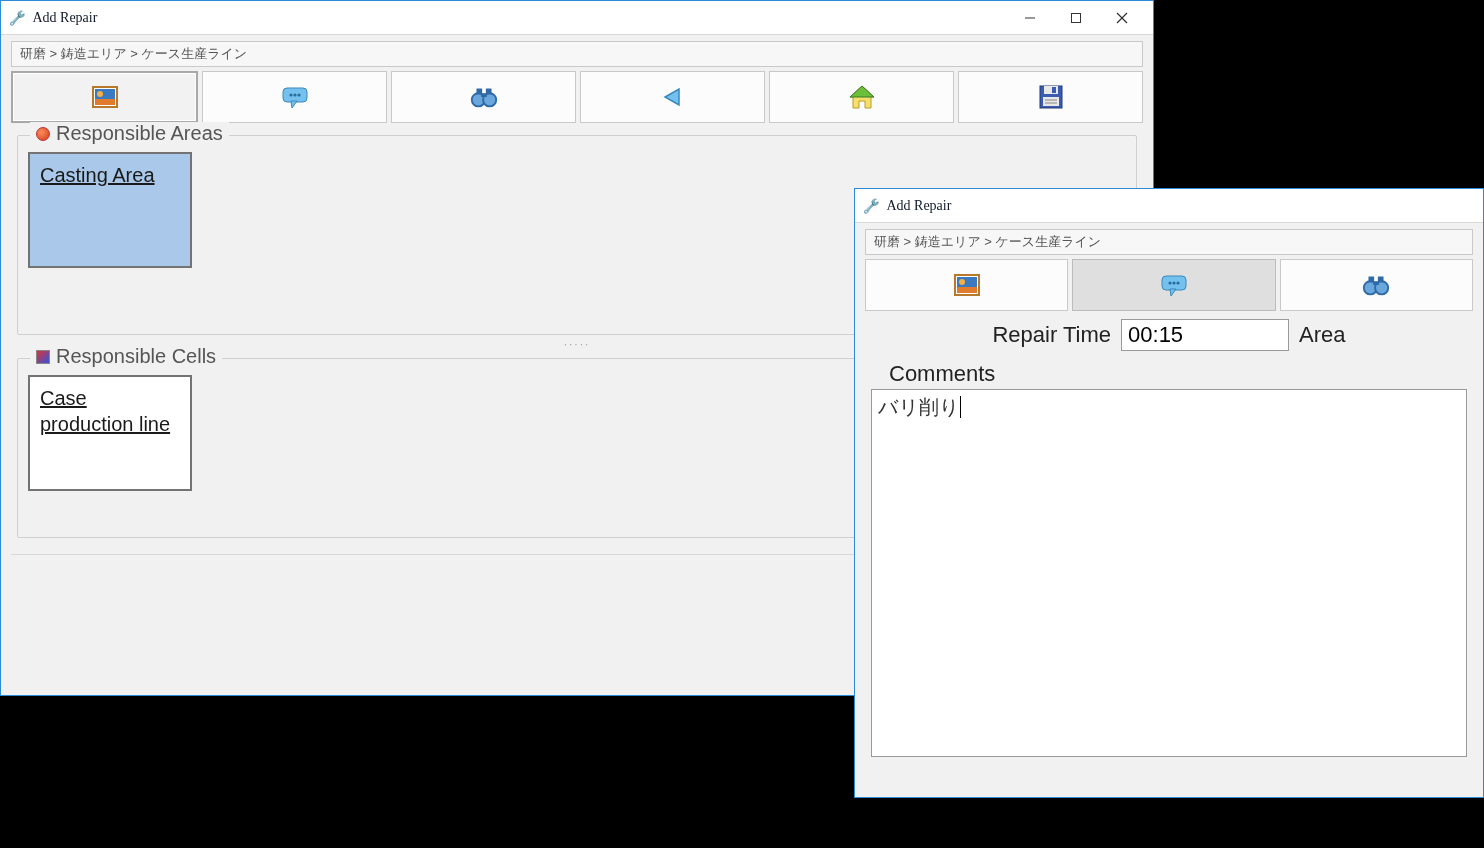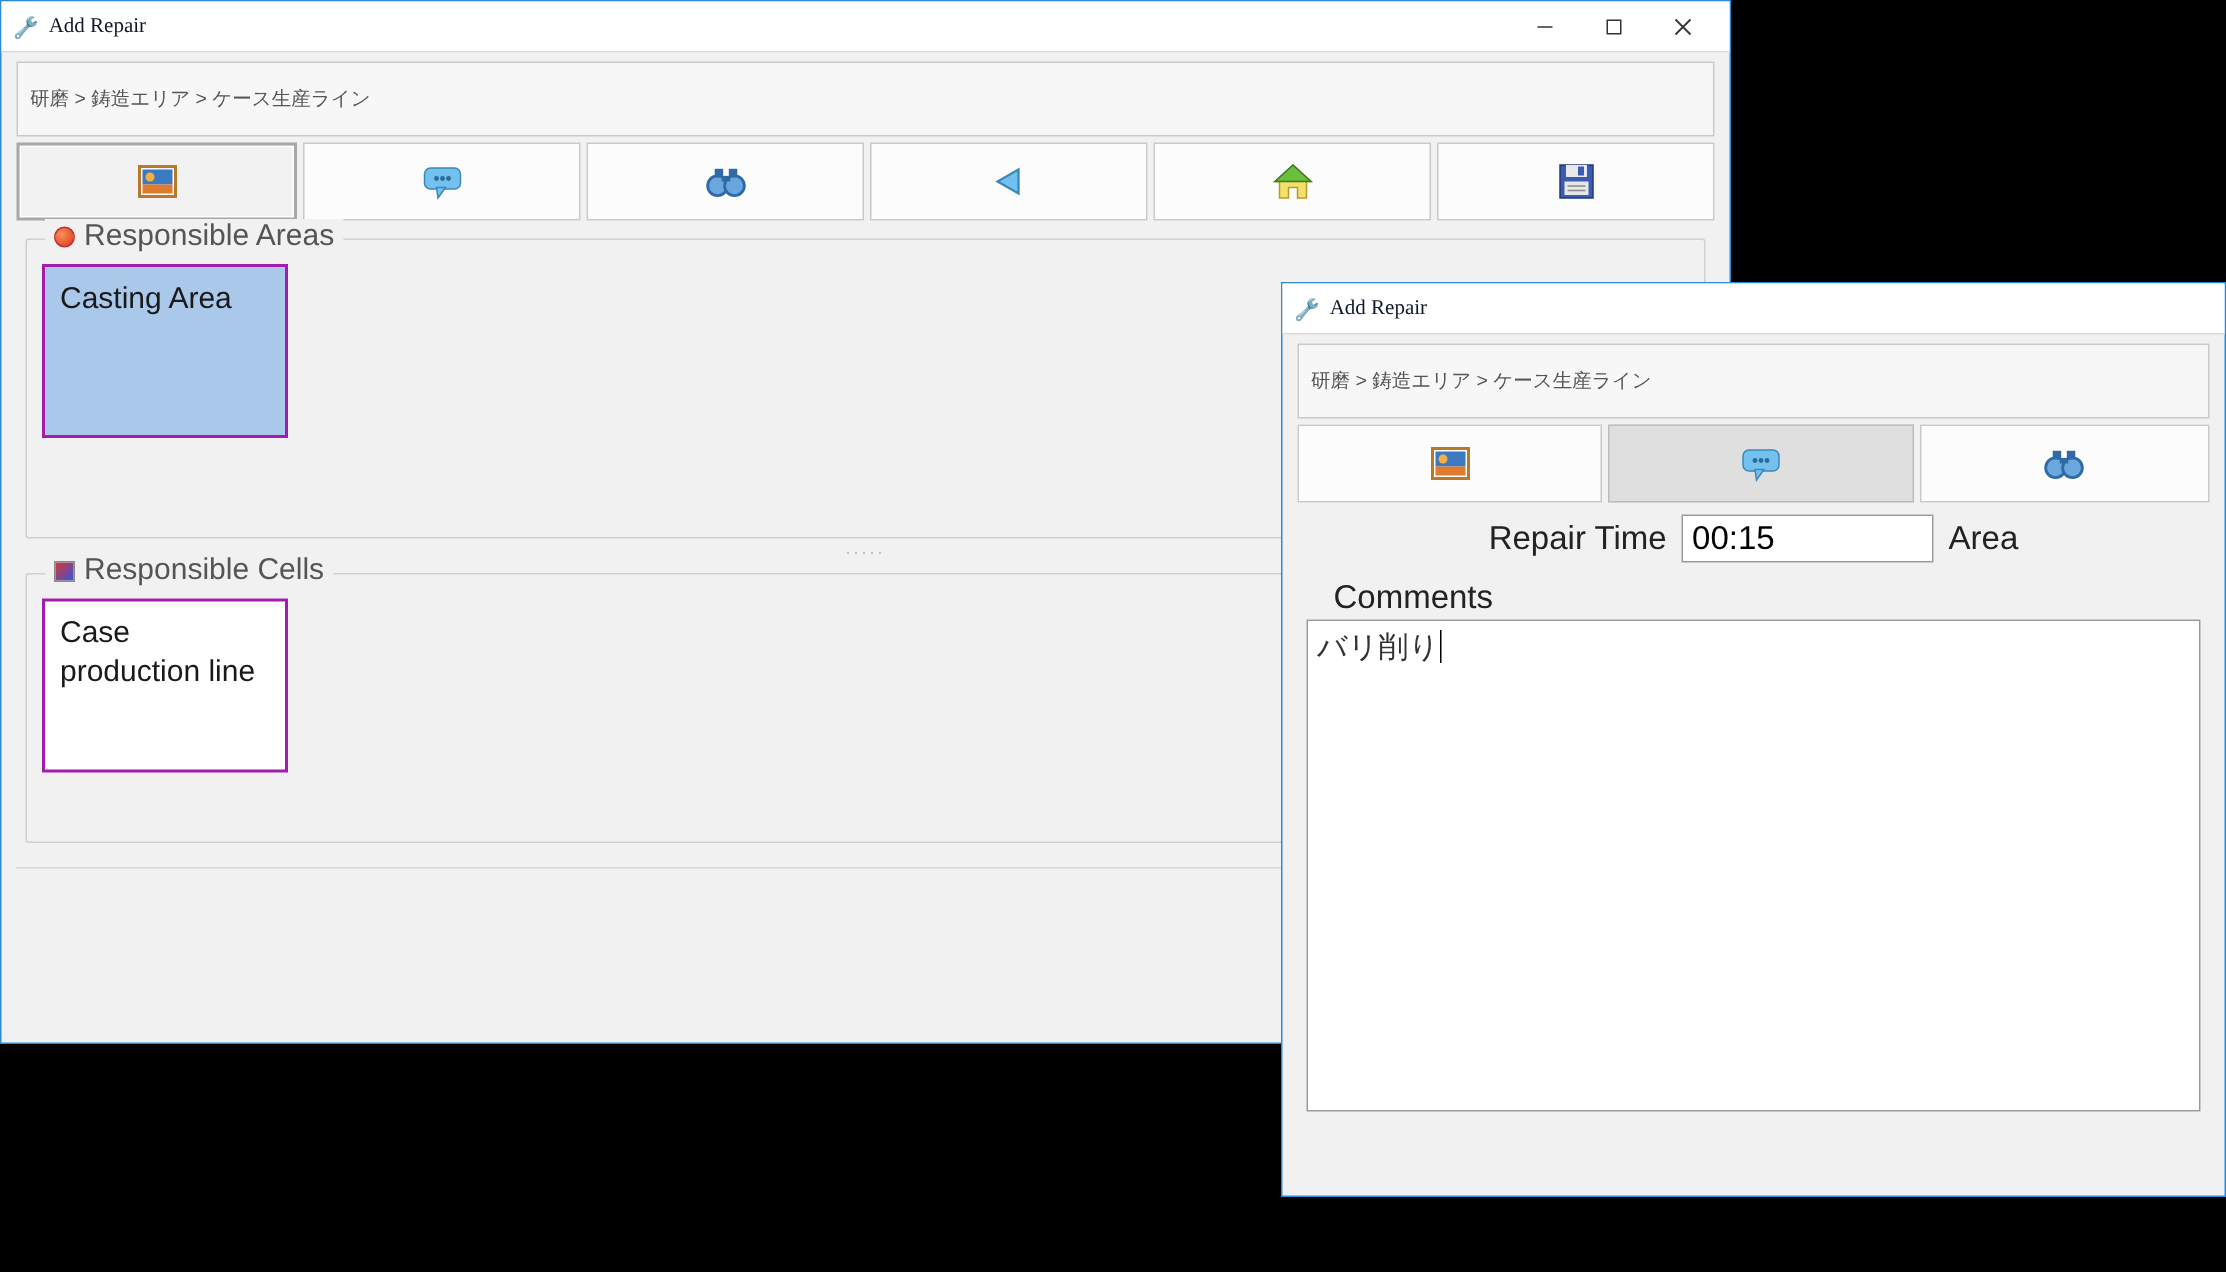--- a/index.html
+++ b/index.html
@@ -49,21 +49,21 @@
     align-items: center;
     justify-content: center;
     color: #555;
     font-size: 14px;
     cursor: default;
   }
 
   
   .breadcrumb {
     margin: 6px 10px 4px 10px;
-    padding: 15px 8px;
+    padding: 3px 8px;
     font-size: 13px;
     color: #555;
     background: #f7f7f7;
     border: 1px solid #c9c9c9;
   }
 
   
   .toolbar {
     display: flex;
     gap: 4px;
@@ -121,27 +121,28 @@
     width: 14px; height: 14px;
     margin-right: 6px;
     display: inline-block;
     background: linear-gradient(135deg,#d33,#35d);
     border:1px solid #888;
   }
 
   .tile {
     width: 164px;
     height: 116px;
-    border: 2px solid #a21caf;
+    border: 2px solid #737373;
     background: #fff;
     padding: 8px 10px;
     font-size: 20px;
     line-height: 1.3;
     color: #1a1a1a;
     cursor: pointer;
+    text-decoration: underline;
   }
   .tile.selected { background: #a9c8ea; }
 
   .splitter {
     text-align: center;
     color: #999;
     font-size: 10px;
     letter-spacing: 2px;
     margin: -4px 0 -4px 0;
     cursor: ns-resize;
@@ -173,21 +174,21 @@
   }
   .comments-label {
     margin: 10px 16px 2px 34px;
     font-size: 22px;
     color: #222;
   }
   .comments-box {
     margin: 0 16px 12px 16px;
     border: 1px solid #9a9a9a;
     background: #fff;
-    height: 328px;
+    height: 368px;
     padding: 4px 6px;
     font-size: 20px;
     color: #333;
   }
   .caret::after {
     content: "";
     display: inline-block;
     width: 1px; height: 22px;
     background: #000;
     vertical-align: -4px;

